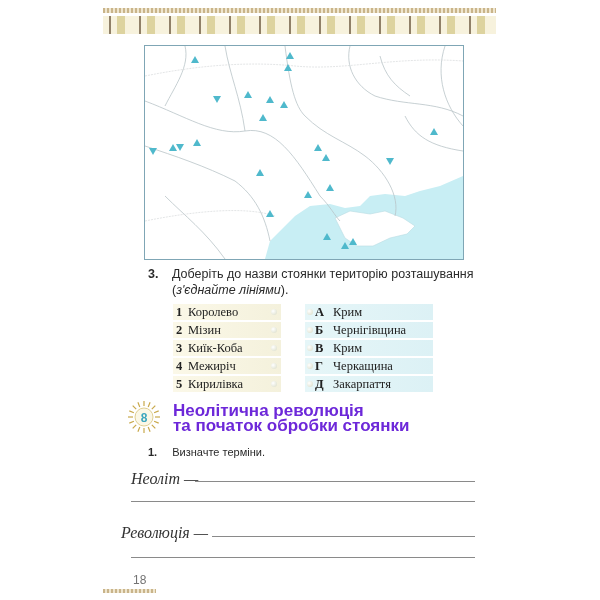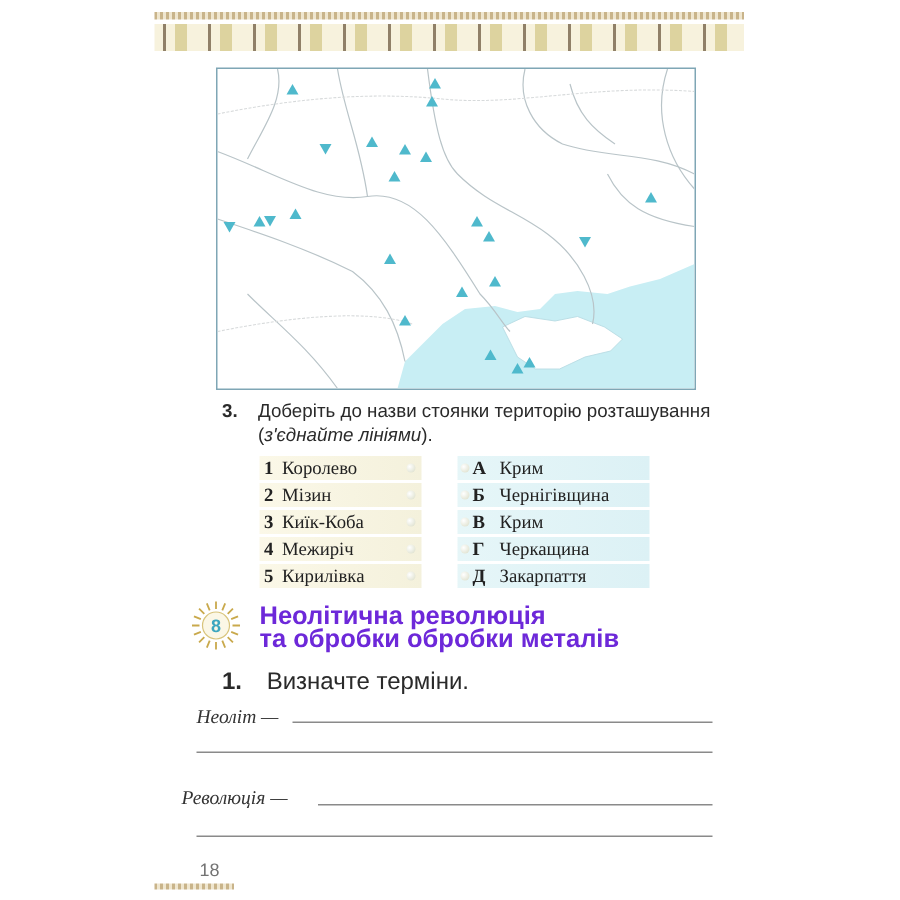--- a/index.html
+++ b/index.html
@@ -58,26 +58,26 @@
   .match-right .mrow .dot { left: 2px; }
 
   .section-badge {
     position: absolute; left: 127px; top: 400px; width: 34px; height: 34px;
   }
   .section-title {
     position: absolute; left: 173px; top: 403px;
     font-size: 17px; line-height: 15px; color: #6d28d9; font-weight: bold;
   }
   .task1 {
-    position: absolute; left: 148px; top: 446px; font-size: 16px; color: #2a2a2a;
+    position: absolute; left: 148px; top: 446px; font-size: 11px; color: #2a2a2a;
   }
   .task1 .num { font-weight: bold; margin-right: 12px; }
   .term {
     position: absolute; font-family: "Liberation Serif", serif; font-style: italic;
-    font-size: 13px; color: #333;
+    font-size: 16px; color: #333;
   }
   .line { position: absolute; height: 1px; background: #8a8a8a; }
   .page-num { position: absolute; left: 133px; top: 573px; font-size: 12px; color: #737373; }
   .page-stripe {
     position: absolute; left: 103px; top: 589px; width: 53px; height: 4px;
     background: repeating-linear-gradient(90deg, #c9b48a 0 2px, #efe6cf 2px 4px);
   }
 </style>
 </head>
 <body>
@@ -226,21 +226,21 @@
       <line x1="2.3" y1="10.9" x2="6.9" y2="12.8"></line>
         <line x1="27.1" y1="21.2" x2="31.7" y2="23.1"></line>
     </g>
     <circle cx="17" cy="17" r="9" fill="#fbf7e6" stroke="#d8c47c" stroke-width="0.8"></circle>
     <text x="17" y="21.5" text-anchor="middle" font-size="12" font-weight="bold" fill="#3ca6bf" font-family="Liberation Sans, sans-serif">8</text>
   </svg>
 </div>
 
 <div class="section-title">
   <div>Неолітична революція</div>
-  <div>та обробки обробки металів</div>
+  <div>та початок обробки стоянки</div>
 </div>
 
 <div class="task1">
   <span class="num">1.</span>
   <span>Визначте терміни.</span>
 </div>
 
 <span class="term" style="left:131px; top:470px;">Неоліт —</span>
 <div class="line" style="left:195px; top:481px; width:280px;"></div>
 <div class="line" style="left:131px; top:501px; width:344px;"></div>

